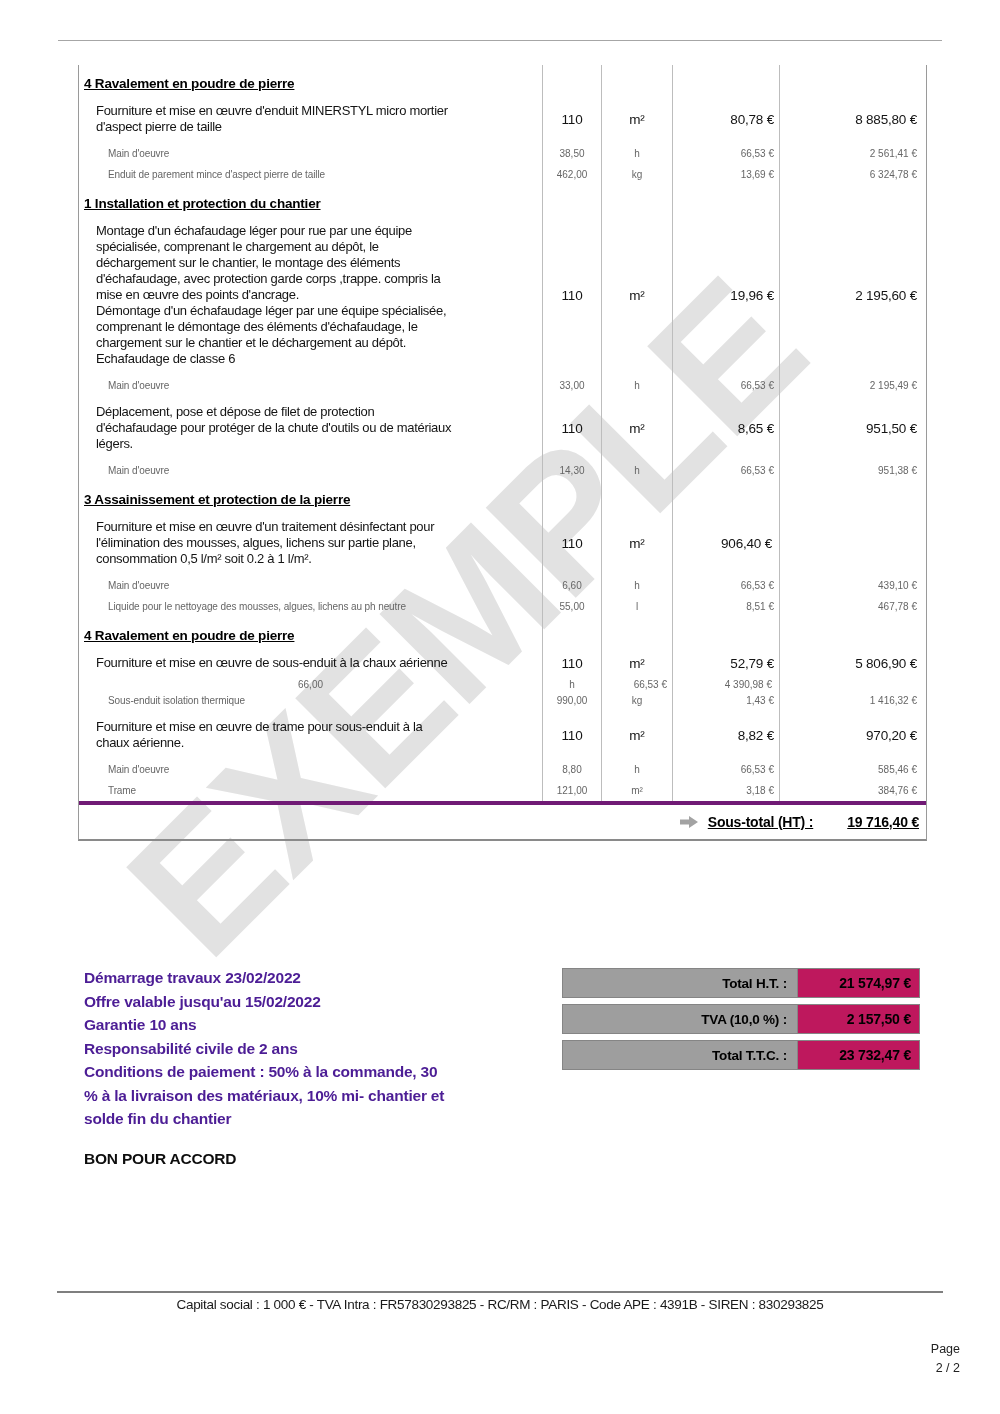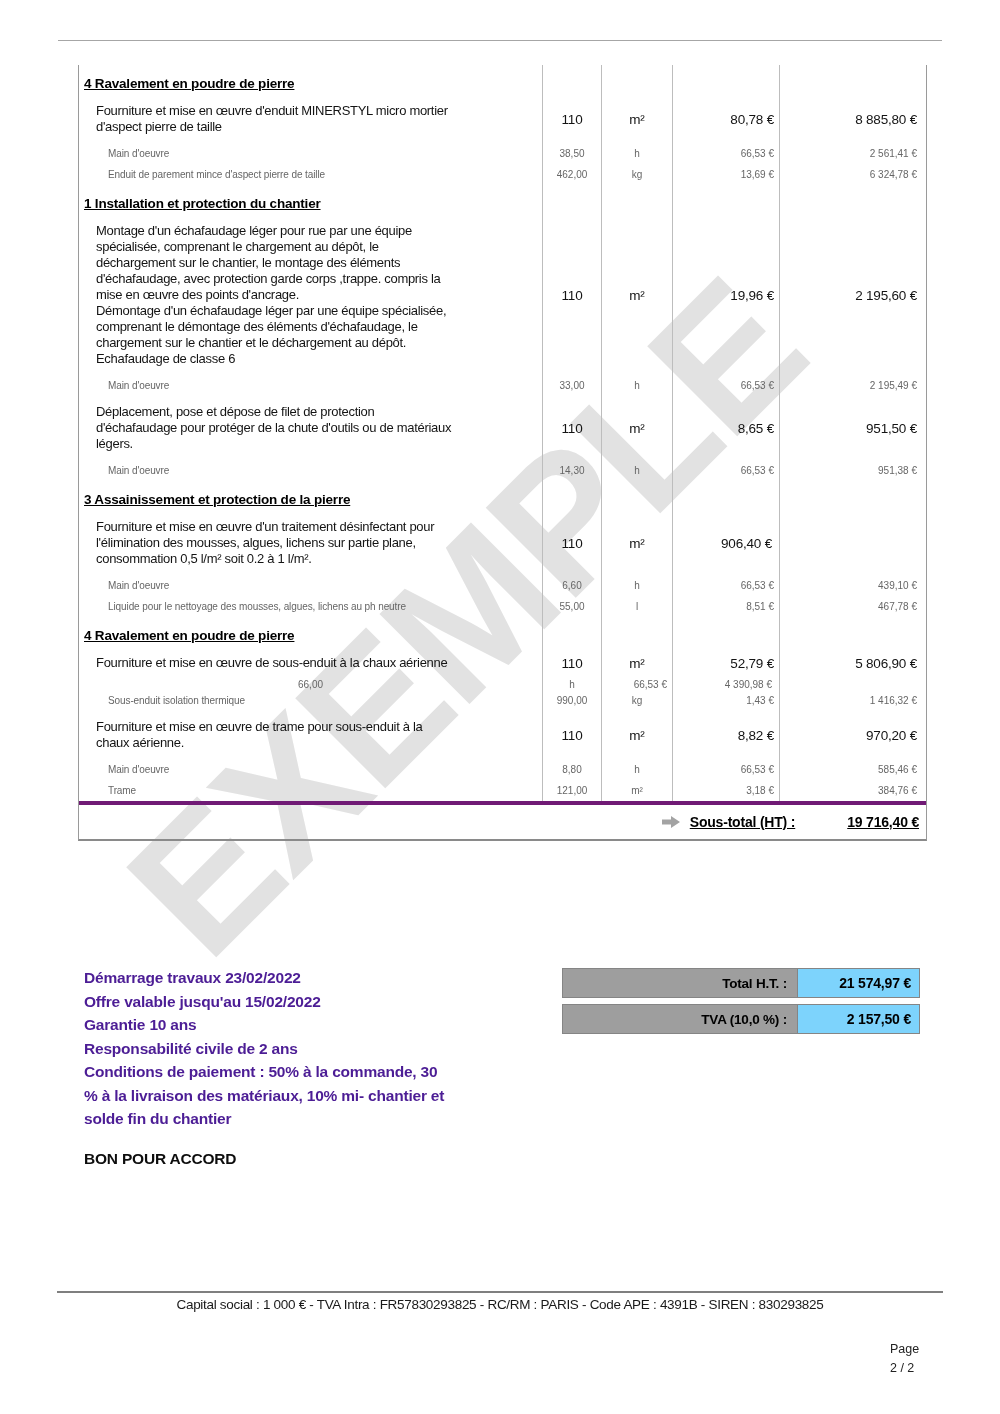--- a/index.html
+++ b/index.html
@@ -50,21 +50,21 @@
   }
 
   .subtotal-row{
     display:flex;align-items:center;justify-content:flex-end;
     border-top:4px solid #701a75;padding:9px 7px 9px 0;
   }
   .arrow-icon{display:inline-flex;margin-right:10px;}
   .subtotal-label,.subtotal-value{
     font-size:14px;font-weight:bold;color:#000;text-decoration:underline;letter-spacing:-0.2px;
   }
-  .subtotal-value{margin-left:52px;}
+  .subtotal-value{margin-left:34px;}
 
   
   .conditions{
     position:absolute;left:84px;top:966px;width:460px;
     font-size:15.5px;font-weight:bold;line-height:23.5px;color:#4c1d95;letter-spacing:-0.2px;
   }
   .conditions div{white-space:nowrap;}
   .accord{
     position:absolute;left:84px;top:1150px;
     font-size:15.5px;font-weight:bold;color:#0d0d0d;letter-spacing:-0.2px;
@@ -72,33 +72,33 @@
 
   
   .totals{position:absolute;left:562px;top:968px;width:358px;}
   .totals-row{display:flex;margin-bottom:6px;height:30px;}
   .total-label{
     box-sizing:border-box;width:236px;background:var(--totals-label-bg,#9e9e9e);
     border:1px solid #858585;color:#000000;font-size:13.5px;font-weight:bold;
     display:flex;align-items:center;justify-content:flex-end;padding-right:10px;letter-spacing:-0.2px;
   }
   .total-value{
-    box-sizing:border-box;width:122px;background:#7dd3fc;border:1px solid #858585;border-left:none;
+    box-sizing:border-box;width:122px;background:#be185d;border:1px solid #858585;border-left:none;
     color:#000;font-size:14px;font-weight:bold;
     display:flex;align-items:center;justify-content:flex-end;padding-right:8px;letter-spacing:-0.2px;
   }
 
   
   .footer-rule{position:absolute;left:57px;top:1291px;width:886px;border-top:2px solid #7f7f7f;}
   .footer-text{
     position:absolute;left:0;top:1297px;width:1000px;text-align:center;
     font-size:13.5px;color:#1a1a1a;letter-spacing:-0.3px;
   }
   .page-num{
-    position:absolute;right:40px;top:1340px;width:70px;text-align:left;
+    position:absolute;right:40px;top:1340px;width:70px;text-align:right;
     font-size:12.5px;line-height:19px;color:#222;
   }
 </style>
 </head>
 <body>
 
 <div class="watermark">EXEMPLE</div>
 
 <div class="layer">
   <div class="top-rule"></div>
@@ -282,20 +282,24 @@
 
   <div class="totals" id="totals">
       <div class="totals-row">
         <div class="total-label">Total H.T. :</div>
         <div class="total-value">21 574,97 €</div>
       </div>
       <div class="totals-row">
         <div class="total-label">TVA (10,0 %) :</div>
         <div class="total-value">2 157,50 €</div>
       </div>
+      <div class="totals-row">
+        <div class="total-label">Total T.T.C. :</div>
+        <div class="total-value">23 732,47 €</div>
+      </div>
     </div>
 
   <div class="footer-rule"></div>
   <div class="footer-text">Capital social : 1 000 € - TVA Intra : FR57830293825 - RC/RM : PARIS - Code APE : 4391B - SIREN : 830293825</div>
   <div class="page-num">
     <div>Page</div>
     <div>2 / 2</div>
   </div>
 </div>
 

